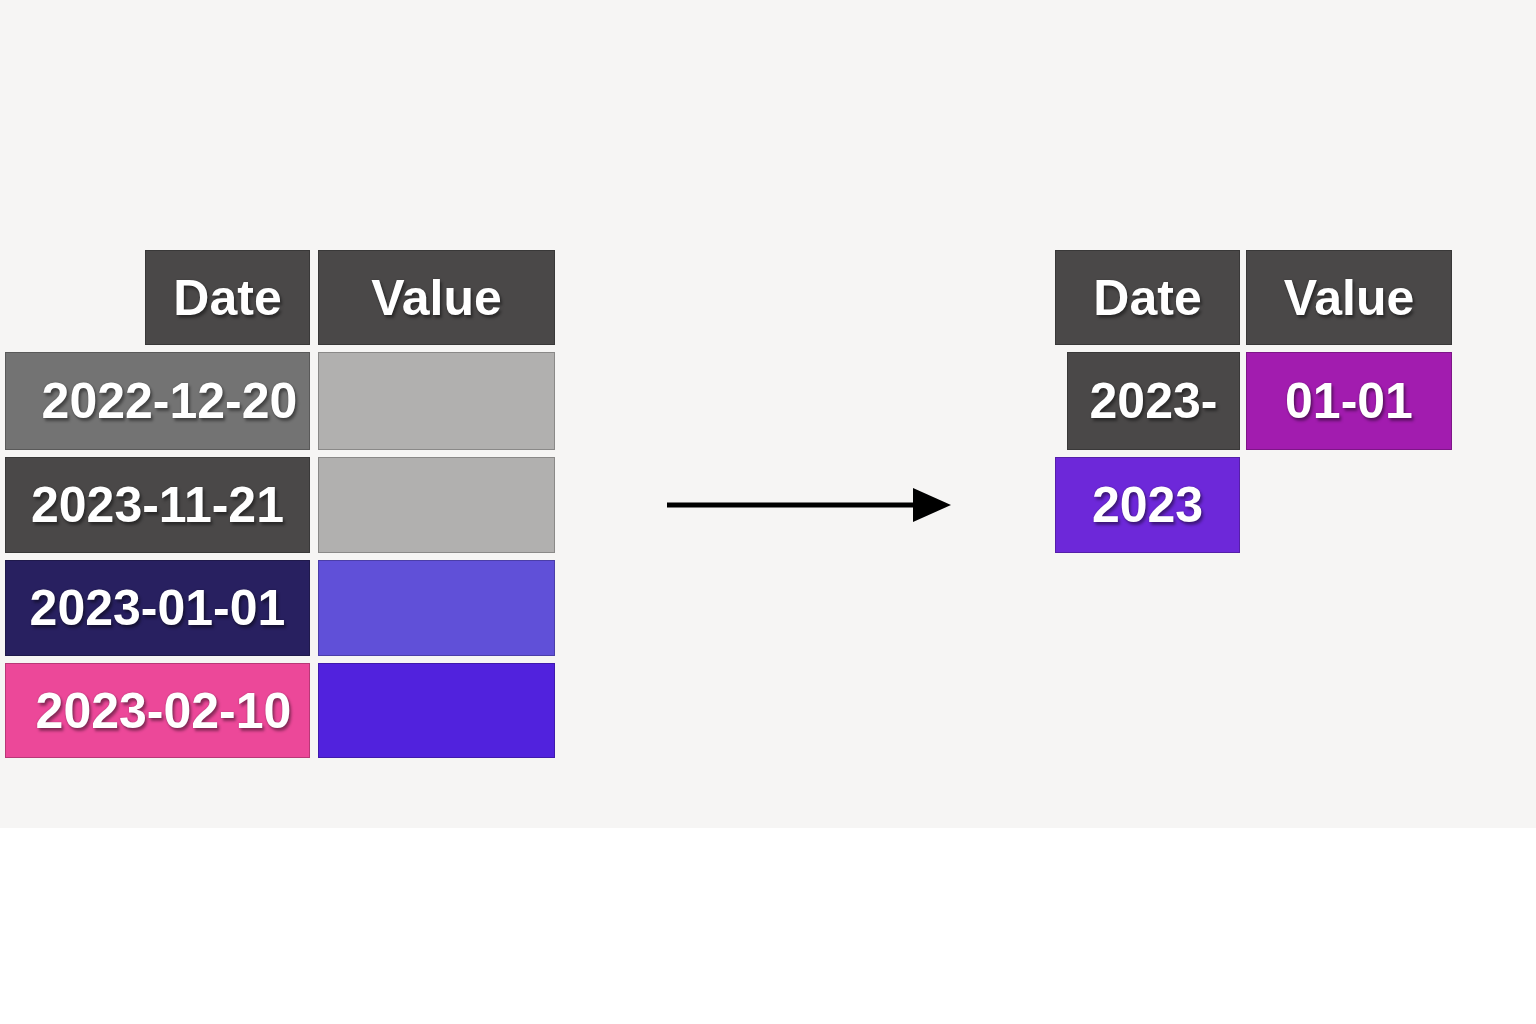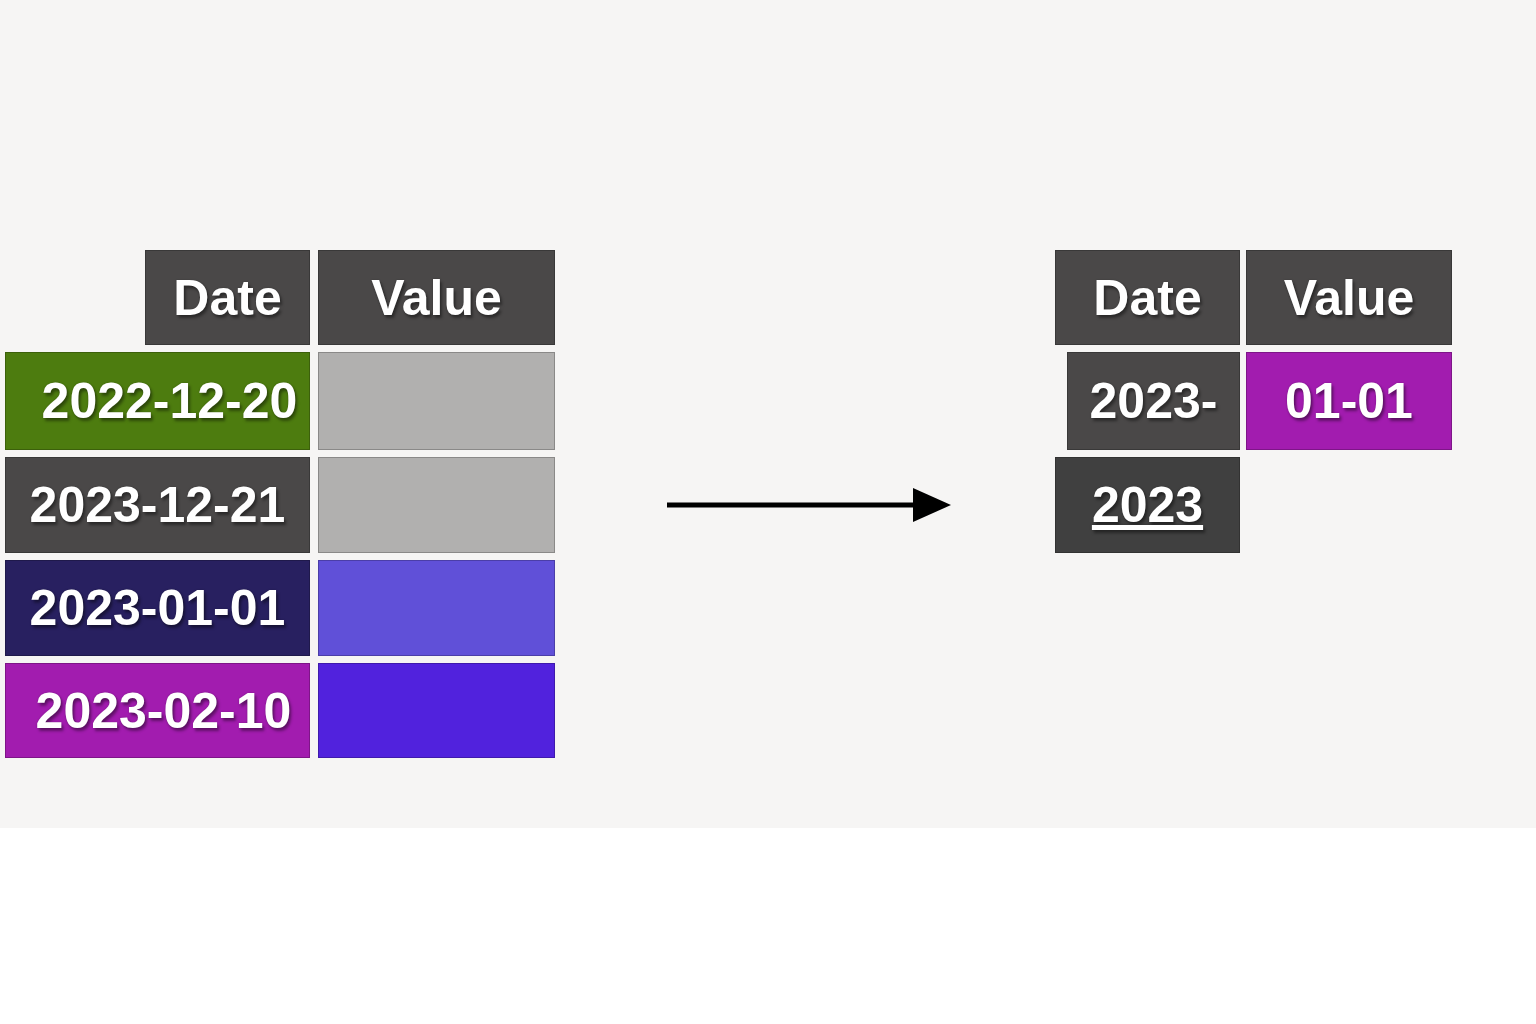--- a/index.html
+++ b/index.html
@@ -61,43 +61,43 @@
 </style>
 </head>
 <body>
 
 <div class="canvas" style="background: rgb(246, 245, 244);">
 
   <div class="tbl tbl-left">
     <div class="cell hdr-date-left" style="background: rgb(74, 72, 72);">Date</div>
     <div class="cell" style="background: rgb(74, 72, 72);">Value</div>
 
-    <div class="cell" style="background: #4d7c0f; padding-left: 24px;">2022-12-20</div>
+    <div class="cell" style="background: #737373; padding-left: 24px;">2022-12-20</div>
     <div class="cell" style="background: rgb(177, 176, 175);"></div>
 
-    <div class="cell" style="background: rgb(74, 72, 72);">2023-12-21</div>
+    <div class="cell" style="background: rgb(74, 72, 72);">2023-11-21</div>
     <div class="cell" style="background: rgb(177, 176, 175);"></div>
 
     <div class="cell" style="background: rgb(40, 32, 96);">2023-01-01</div>
     <div class="cell" style="background: rgb(96, 80, 216);"></div>
 
-    <div class="cell" style="background: #a21caf; padding-left: 12px;">2023-02-10</div>
+    <div class="cell" style="background: #ec4899; padding-left: 12px;">2023-02-10</div>
     <div class="cell" style="background: rgb(81, 34, 221);"></div>
   </div>
 
   <div class="arrow-wrap" style="color: rgb(0, 0, 0);">
     <svg width="300" height="60" viewBox="0 0 300 60">
       <line x1="12" y1="30" x2="262" y2="30" stroke="currentColor" stroke-width="5"></line>
       <polygon points="258,13 296,30 258,47" fill="currentColor"></polygon>
     </svg>
   </div>
 
   <div class="tbl tbl-right">
     <div class="cell" style="background: rgb(74, 72, 72);">Date</div>
     <div class="cell" style="background: rgb(74, 72, 72);">Value</div>
 
     <div class="cell" style="background: rgb(74, 72, 72); margin-left: 12px;">2023-</div>
     <div class="cell" style="background: #a21caf;">01-01</div>
 
-    <div class="cell" style="background: #404040; text-decoration: underline;">2023</div>
+    <div class="cell" style="background: #6d28d9;">2023</div>
   </div>
 
 </div>
 
 </body></html>

